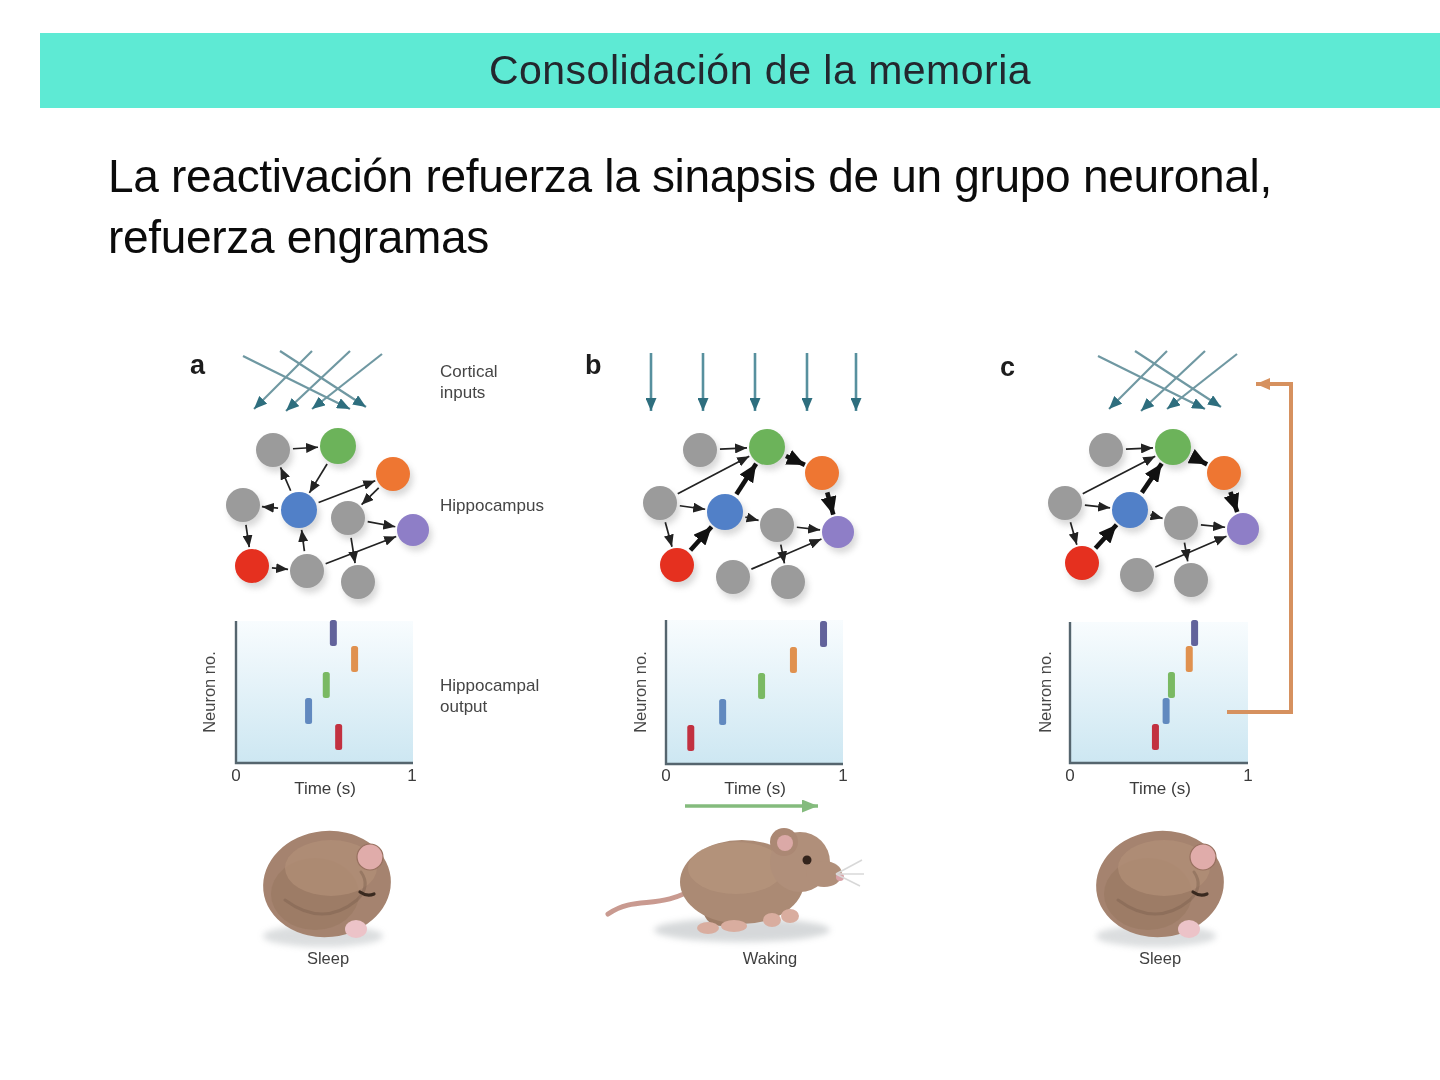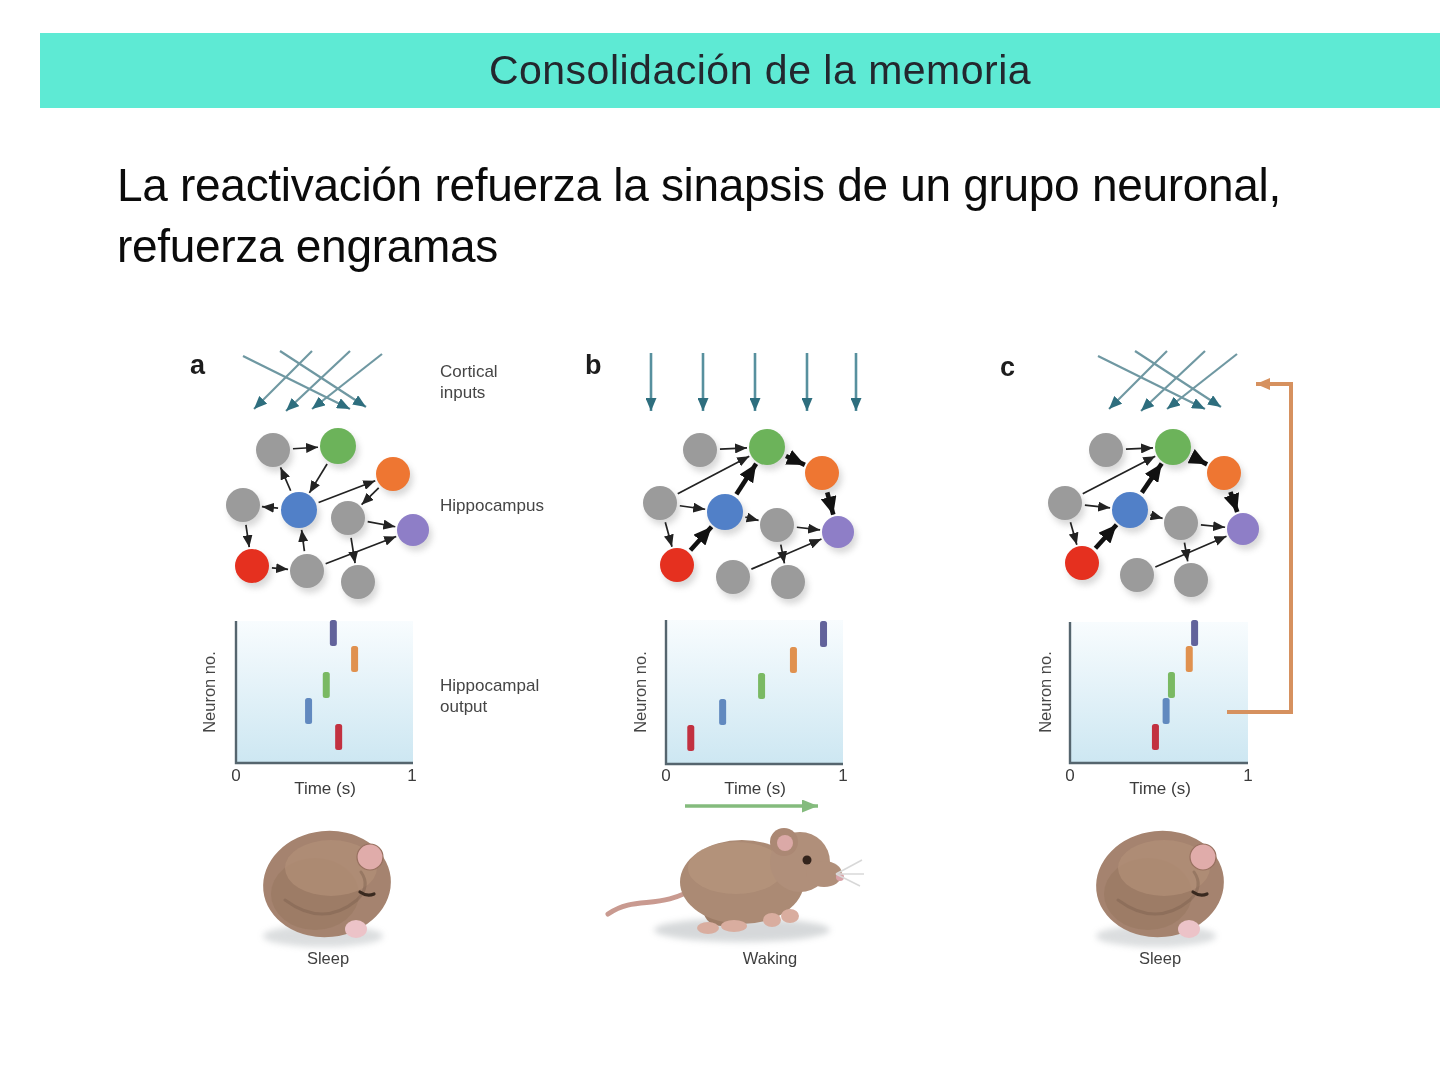--- a/index.html
+++ b/index.html
@@ -10,21 +10,21 @@
   .slide{position:relative;width:1440px;height:1080px;overflow:hidden;background:#ffffff;}
   .title-band{
     position:absolute;left:0;top:33px;width:1440px;height:75px;
     display:flex;align-items:center;justify-content:center;
   }
   .title-band h1{
     margin:0;font-size:41px;font-weight:400;color:#23272e;letter-spacing:.5px;
     font-family:"Liberation Sans", sans-serif;
   }
   .subtitle{
-    position:absolute;left:108px;top:146px;margin:9px;width:1280px;
+    position:absolute;left:108px;top:146px;margin:0;width:1280px;
     font-size:46px;line-height:1.33;color:#0b0b0b;letter-spacing:-.3px;
   }
   #figure{position:absolute;left:0;top:0;}
   #figure text{font-family:"Liberation Sans", sans-serif;}
 </style>
 </head>
 <body style="background: rgb(255, 255, 255);">
 
 <div class="slide">
   <header class="title-band" style="background: #5eead4; margin-left: 40px;">

